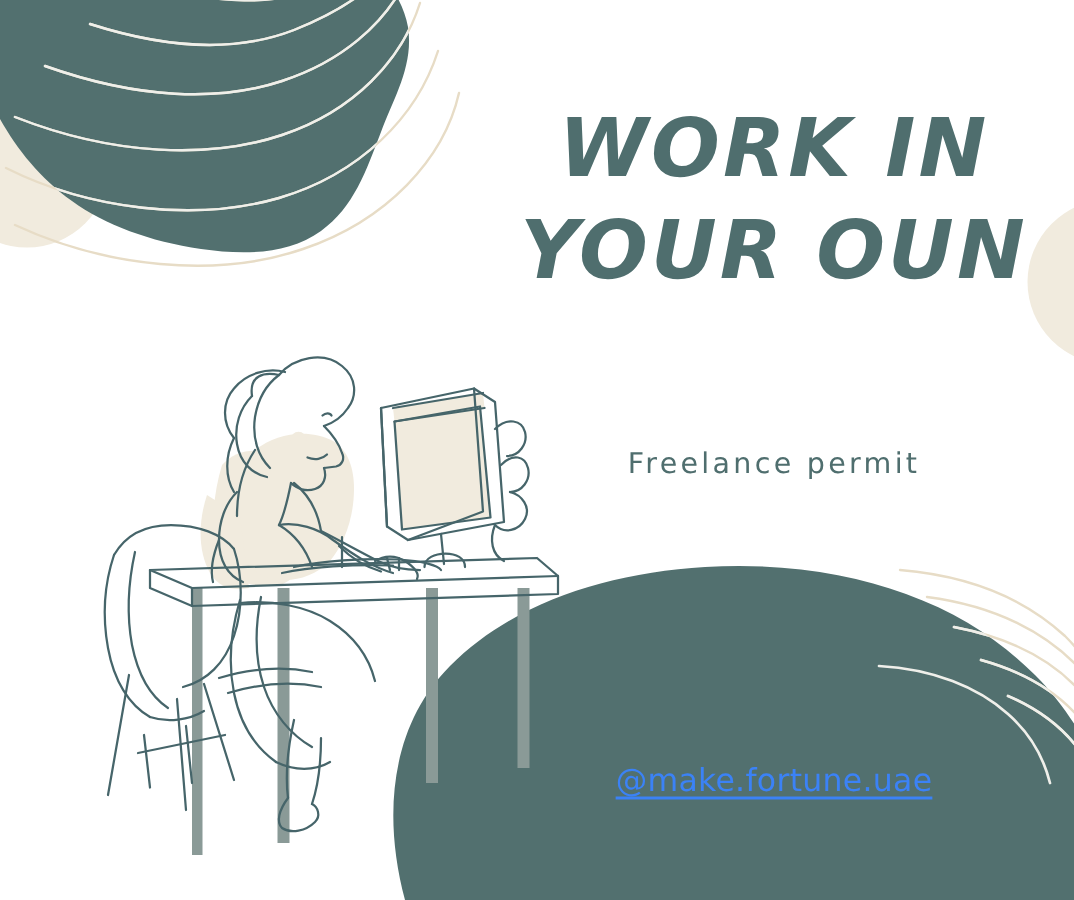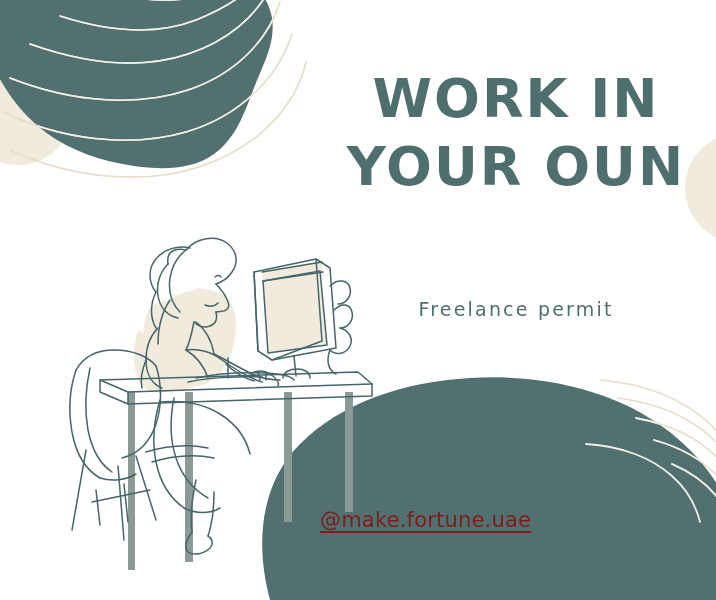--- a/index.html
+++ b/index.html
@@ -36,20 +36,21 @@
     position: absolute;
     left: 320px;
     width: 392px;
     text-align: center;
     color: #4F6E6E;
     font-family: "DejaVu Sans", sans-serif;
     font-weight: 700;
     font-size: 54px;
     line-height: 1.0;
     letter-spacing: 2px;
+    font-style: italic;
   }
   .headline.l1 { top: 72px; }
   .headline.l2 { top: 140px; }
   .headline.l3 { top: 206px; }
   .tagline {
     position: absolute;
     left: 320px;
     top: 298px;
     width: 392px;
     text-align: center;
@@ -57,21 +58,22 @@
     font-family: "DejaVu Sans", sans-serif;
     font-weight: 400;
     font-size: 19px;
     letter-spacing: 2.2px;
   }
   .handle {
     position: absolute;
     left: 320px;
     top: 508px;
     width: 392px;
-    color: #7f1d1d;
+    text-align: center;
+    color: #3b82f6;
     font-family: "DejaVu Sans", sans-serif;
     font-weight: 400;
     font-size: 21px;
     letter-spacing: 0.2px;
     text-decoration: underline;
     text-underline-offset: 4px;
     text-decoration-thickness: 1.5px;
     pointer-events: auto;
     cursor: pointer;
   }

